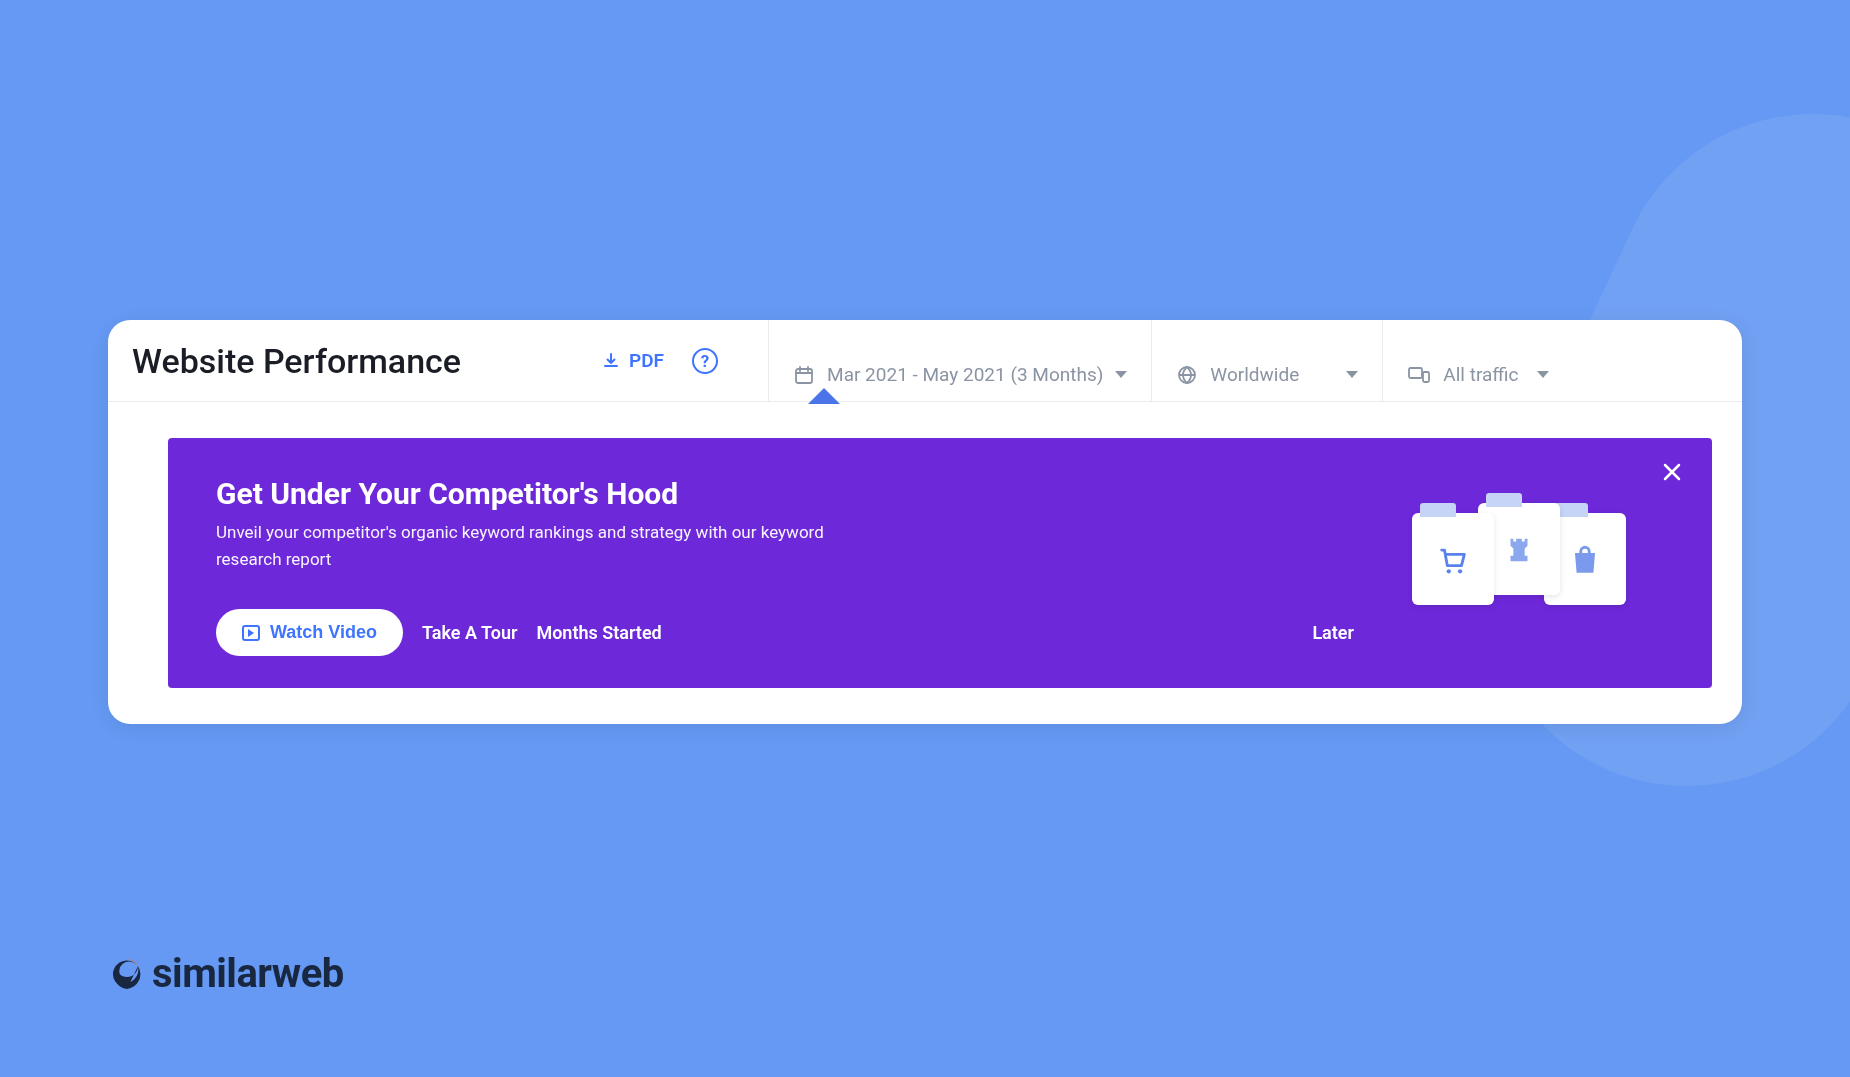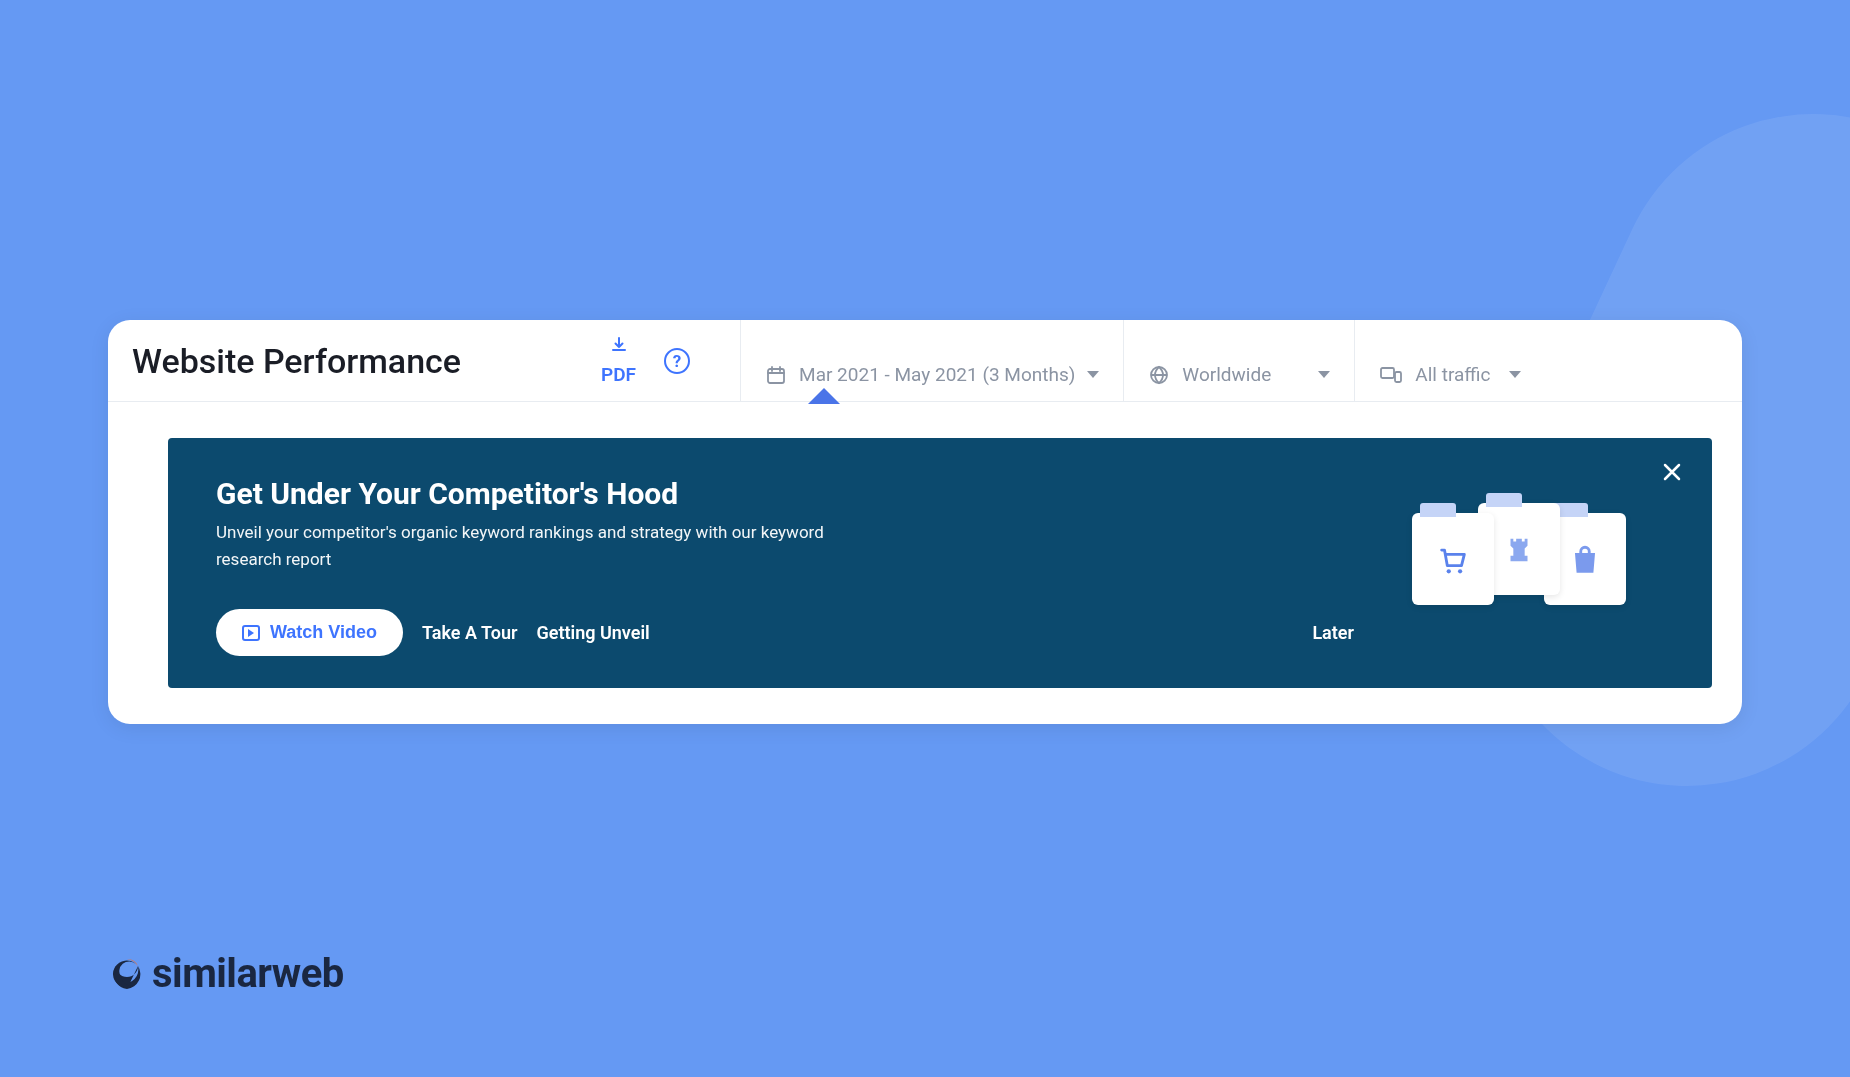--- a/index.html
+++ b/index.html
@@ -68,21 +68,20 @@
     
     .pdf-button {
       display: flex;
       align-items: center;
       gap: 8px;
       color: #3e74fe;
       font-size: 19px;
       font-weight: 600;
       cursor: pointer;
       margin-right: 28px;
-      flex-direction: column;
     }
     
     .help-button {
       width: 26px;
       height: 26px;
       border: 2.5px solid #3e74fe;
       border-radius: 50%;
       color: #3e74fe;
       display: flex;
       align-items: center;
@@ -153,21 +152,21 @@
       top: -14px;
       left: 700px;
       width: 0;
       height: 0;
       border-left: 16px solid transparent;
       border-right: 16px solid transparent;
       border-bottom: 16px solid #4a74e8;
     }
     
     .banner {
-      background: #0c4a6e;
+      background: #6d28d9;
       border-radius: 4px;
       padding: 38px 48px 32px 48px;
       position: relative;
       color: #fff;
       min-height: 250px;
     }
     
     .banner-title {
       font-size: 30px;
       font-weight: 700;
@@ -381,21 +380,21 @@
 
       <div class="banner-title">Get Under Your Competitor's Hood</div>
       <div class="banner-subtitle">Unveil your competitor's organic keyword rankings and strategy with our keyword research report</div>
 
       <div class="banner-actions">
         <button class="watch-video-button">
           <span class="video-icon"></span>
           <span>Watch Video</span>
         </button>
         <span class="link-button">Take A Tour</span>
-        <span class="link-button">Getting Unveil</span>
+        <span class="link-button">Months Started</span>
         <span class="later-button">Later</span>
       </div>
 
       <div class="banner-illustration">
         <div class="illus-card c1">
           <div class="tab"></div>
           <svg class="inner-icon" width="34" height="34" viewBox="0 0 24 24" fill="none">
             <path d="M4 5h2l2 11h10l2-8H7" stroke="currentColor" stroke-width="2" stroke-linecap="round" stroke-linejoin="round"></path>
             <circle cx="9" cy="20" r="1.5" fill="currentColor"></circle>
             <circle cx="17" cy="20" r="1.5" fill="currentColor"></circle>

